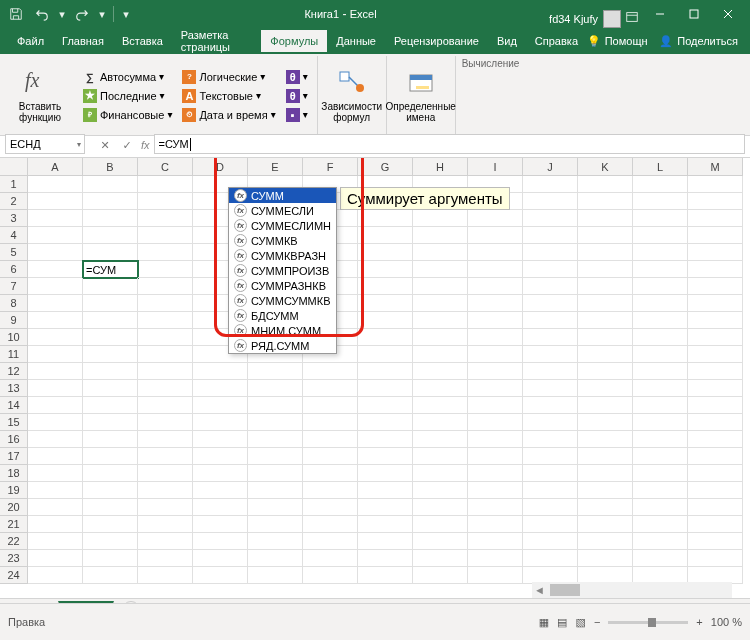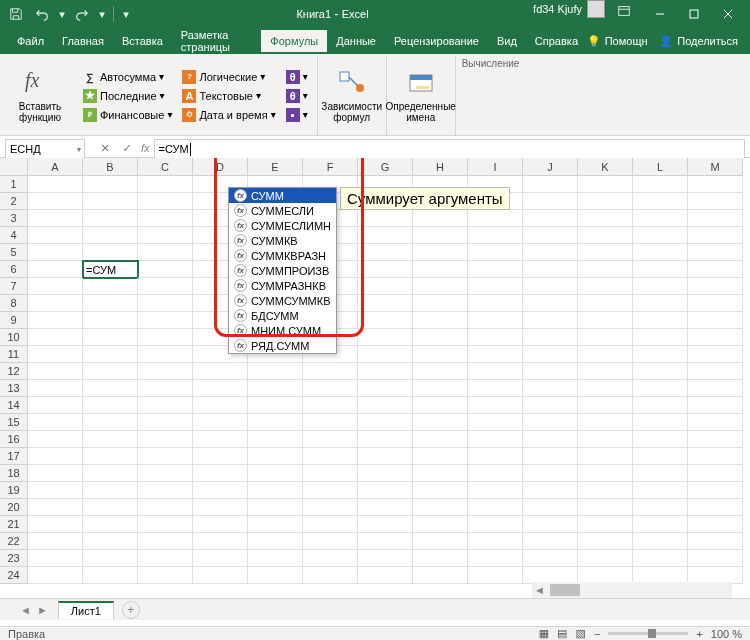--- a/index.html
+++ b/index.html
@@ -3,42 +3,42 @@
 <meta charset="utf-8">
 <style>
 *{box-sizing:border-box;margin:0;padding:0;font-family:'Segoe UI',Arial,sans-serif;font-size:11px;user-select:none}
 body{background:#fff;width:750px;height:640px;overflow:hidden;position:relative}
 .titlebar{height:28px;background:#217346;display:flex;align-items:center;color:#fff;padding:0 5px}
 .qa-group{display:flex;align-items:center;gap:4px}
 .qa-btn{width:22px;height:22px;display:flex;align-items:center;justify-content:center;opacity:.9}
 .qa-btn svg{width:14px;height:14px;fill:#fff}
 .sep{width:1px;height:16px;background:rgba(255,255,255,.3);margin:0 2px}
 .title-center{flex:1;text-align:center;font-size:12px}
-.title-right{display:flex;align-items:flex-start;gap:8px}
+.title-right{display:flex;align-items:flex-end;gap:0}
 .user{display:flex;align-items:center;gap:5px;font-size:12px}
 .avatar{width:18px;height:18px;background:#ddd;border:1px solid #999}
 .win-btns{display:flex}
 .win-btn{width:34px;height:28px;display:flex;align-items:center;justify-content:center}
 .win-btn svg{width:10px;height:10px;stroke:#fff;stroke-width:1;fill:none}
 .menubar{height:26px;background:#217346;display:flex;align-items:center;padding-left:8px;gap:0;color:#fff;font-size:12px}
 .tab{padding:5px 9px;cursor:pointer}
 .tab.active{background:#f3f2f1;color:#217346}
 .mb-right{margin-left:auto;display:flex;align-items:center;gap:12px;padding-right:12px}
 .mb-icon{display:flex;align-items:center;gap:4px}
 .ribbon{height:82px;background:#f3f2f1;border-bottom:1px solid #d4d4d4;display:flex;padding:2px 6px 0 6px}
 .rgrp{display:flex;flex-direction:column;border-right:1px solid #d4d4d4;padding:2px 6px}
 .rgrp-body{flex:1;display:flex;gap:4px}
 .rgrp-label{text-align:center;font-size:10px;color:#666;padding-bottom:2px}
 .vbtn{display:flex;flex-direction:column;align-items:center;justify-content:center;width:56px;gap:2px;padding:2px}
 .vbtn .big-icon{width:30px;height:30px}
 .vbtn span{font-size:10px;text-align:center;line-height:1.1}
 .mini-col{display:flex;flex-direction:column;gap:1px;justify-content:center}
 .mini-btn{display:flex;align-items:center;gap:3px;padding:2px 3px;font-size:10px}
 .mini-icon{width:14px;height:14px;display:inline-flex;align-items:center;justify-content:center;font-weight:bold}
-.nbox{height:22px;display:flex;align-items:flex-start;padding:3px 0;border-bottom:1px solid #d4d4d4;background:#fff}
+.nbox{height:22px;display:flex;align-items:flex-end;padding:3px 0;border-bottom:1px solid #d4d4d4;background:#fff}
 .name-box{width:80px;border:1px solid #ccc;height:20px;display:flex;align-items:center;padding:0 4px;margin-left:5px;background:#fff;position:relative}
 .name-box::after{content:"▾";position:absolute;right:3px;font-size:8px;color:#777}
 .fx-btns{display:flex;align-items:center;gap:2px;margin-left:10px}
 .fx-btn{width:20px;height:18px;display:flex;align-items:center;justify-content:center;color:#777}
 .fx-label{font-style:italic;color:#888;font-size:11px;margin-left:2px}
 .fbar{flex:1;border:1px solid #ccc;height:20px;margin:0 5px 0 4px;padding:0 4px;display:flex;align-items:center;background:#fff;font-size:12px}
 .cursor{display:inline-block;width:1px;height:13px;background:#000;margin-left:1px;animation:blink 1s step-end infinite}
 @keyframes blink{50%{opacity:0}}
 .grid-wrap{position:relative;height:440px;overflow:hidden;background:#fff}
 .corner{position:absolute;left:0;top:0;width:28px;height:18px;background:#f3f2f1;border-right:1px solid #d0d0d0;border-bottom:1px solid #d0d0d0}
@@ -50,21 +50,21 @@
 .row{display:flex}
 .cell{width:55px;height:17px;border-right:1px solid #e0e0e0;border-bottom:1px solid #e0e0e0;padding:0 2px;line-height:17px;font-size:11px}
 .cell.active{border:1.5px solid #217346;outline:1px solid #217346}
 .autoc{position:absolute;border:1px solid #999;background:#fff;box-shadow:2px 2px 5px rgba(0,0,0,.2);z-index:10}
 .ac-item{display:flex;align-items:center;gap:4px;padding:1px 5px;font-size:11px;cursor:pointer}
 .ac-item.sel{background:#1a56b8;color:#fff}
 .ac-icon{width:13px;height:13px;border-radius:50%;background:#fff;color:#555;font-size:8px;font-style:italic;display:flex;align-items:center;justify-content:center;border:1px solid #aaa;font-weight:bold}
 .ac-item.sel .ac-icon{background:#fff;color:#555}
 .tooltip{position:absolute;border:1px solid #bbb;background:#ffffe1;padding:2px 6px;font-size:15px;z-index:9}
 .highlight-box{position:absolute;border:3px solid #e32115;border-radius:12px;z-index:20;pointer-events:none}
-.statusbar{position:absolute;bottom:0;left:0;right:0;height:14px;background:#f3f2f1;border-top:1px solid #d4d4d4;display:flex;align-items:center;padding:0 8px;font-size:10px;color:#555}
+.statusbar{position:absolute;bottom:0;left:0;right:0;height:37px;background:#f3f2f1;border-top:1px solid #d4d4d4;display:flex;align-items:center;padding:0 8px;font-size:10px;color:#555}
 .sb-right{margin-left:auto;display:flex;align-items:center;gap:8px}
 .zoom-slider{width:80px;height:3px;background:#ccc;position:relative}
 .zoom-slider::before{content:"";position:absolute;left:50%;top:-3px;width:8px;height:9px;background:#888}
 .sheets{position:absolute;bottom:20px;left:0;right:0;height:22px;background:#f3f2f1;border-top:1px solid #d4d4d4;display:flex;align-items:center;padding-left:20px}
 .sheet-tab{background:#fff;border:1px solid #ccc;border-bottom:none;padding:2px 12px;font-size:11px;border-top:2px solid #217346}
 .add-sheet{width:18px;height:18px;border:1px solid #ccc;border-radius:50%;margin-left:8px;display:flex;align-items:center;justify-content:center;color:#888;font-size:12px}
 .hscroll{position:absolute;right:18px;bottom:22px;width:200px;height:16px;background:#f1f1f1;display:flex;align-items:center}
 .hscroll .thumb{width:30px;height:12px;background:#c1c1c1;margin-left:3px}
 </style>
 </head>

